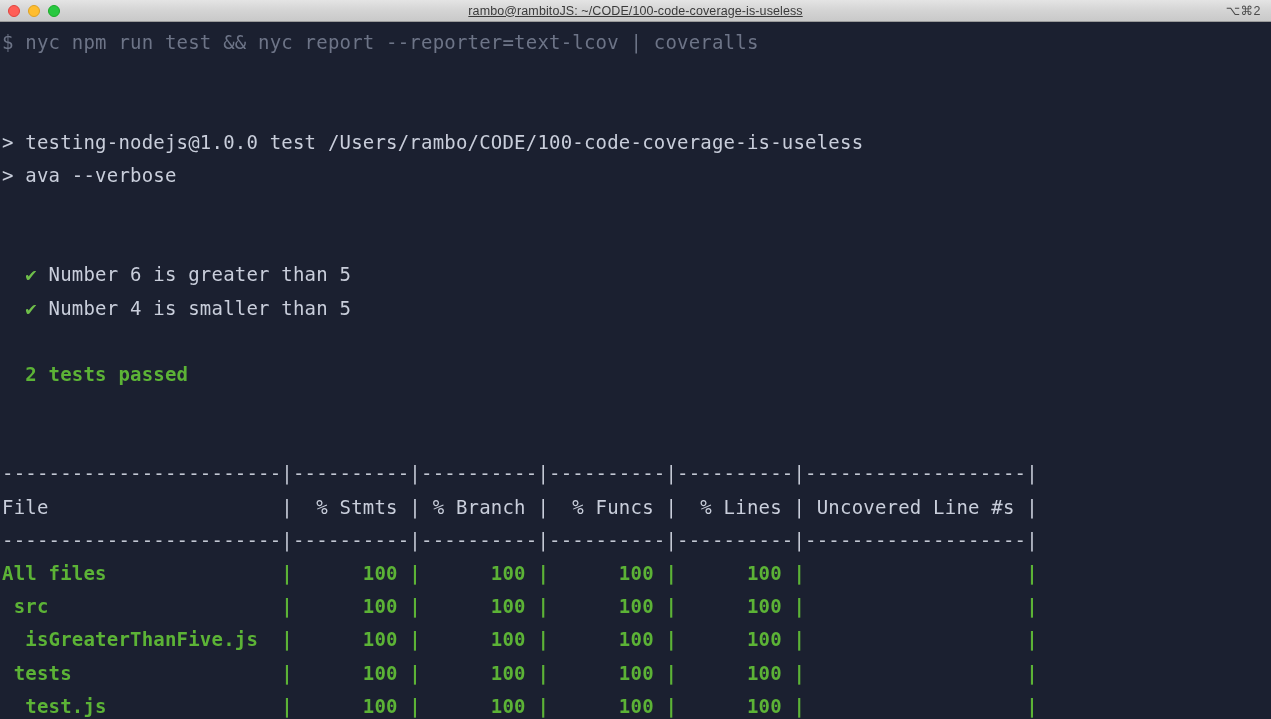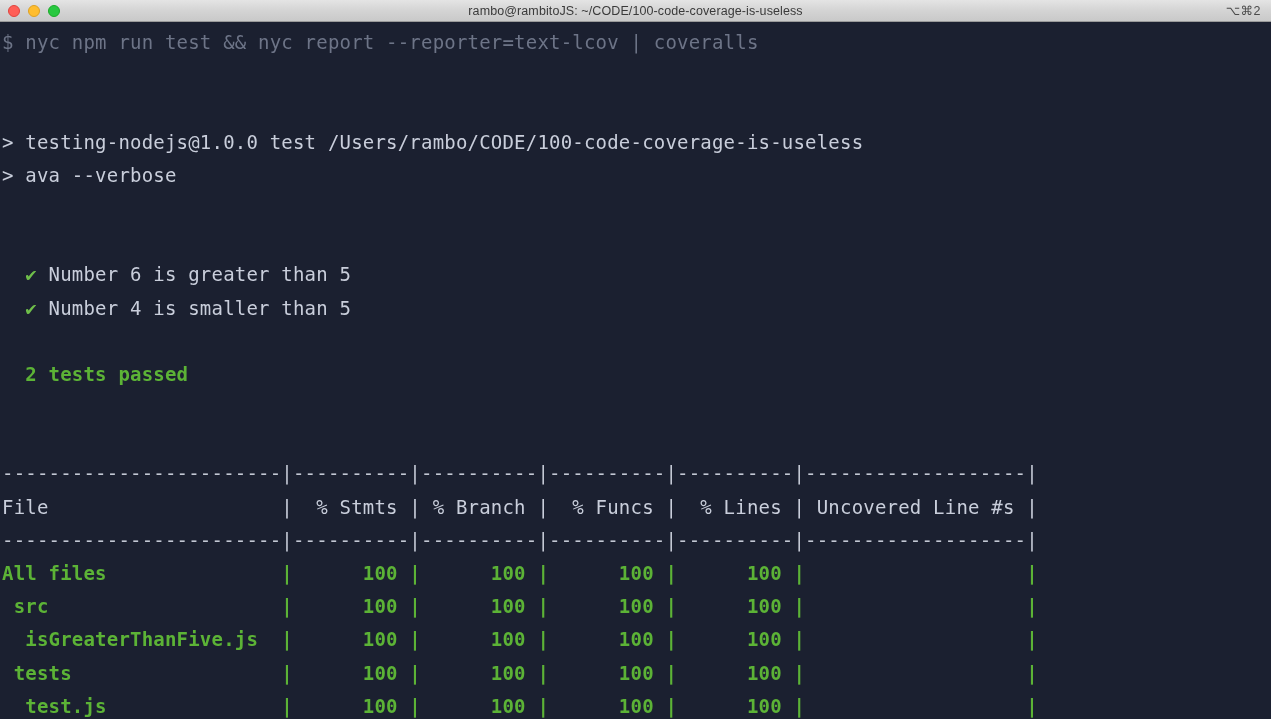--- a/index.html
+++ b/index.html
@@ -56,20 +56,21 @@
 
   #window-title {
     position: absolute;
     left: 0; right: 0;
     text-align: center;
     font-size: 12.5px;
     color: #3a3a3a;
     letter-spacing: 0.1px;
     white-space: nowrap;
     pointer-events: none;
+    text-decoration: underline;
   }
 
   #titlebar-shortcut {
     position: absolute;
     right: 10px;
     font-size: 12.5px;
     color: #4a4a4a;
     font-family: "Liberation Sans", sans-serif;
     letter-spacing: 0.5px;
   }

